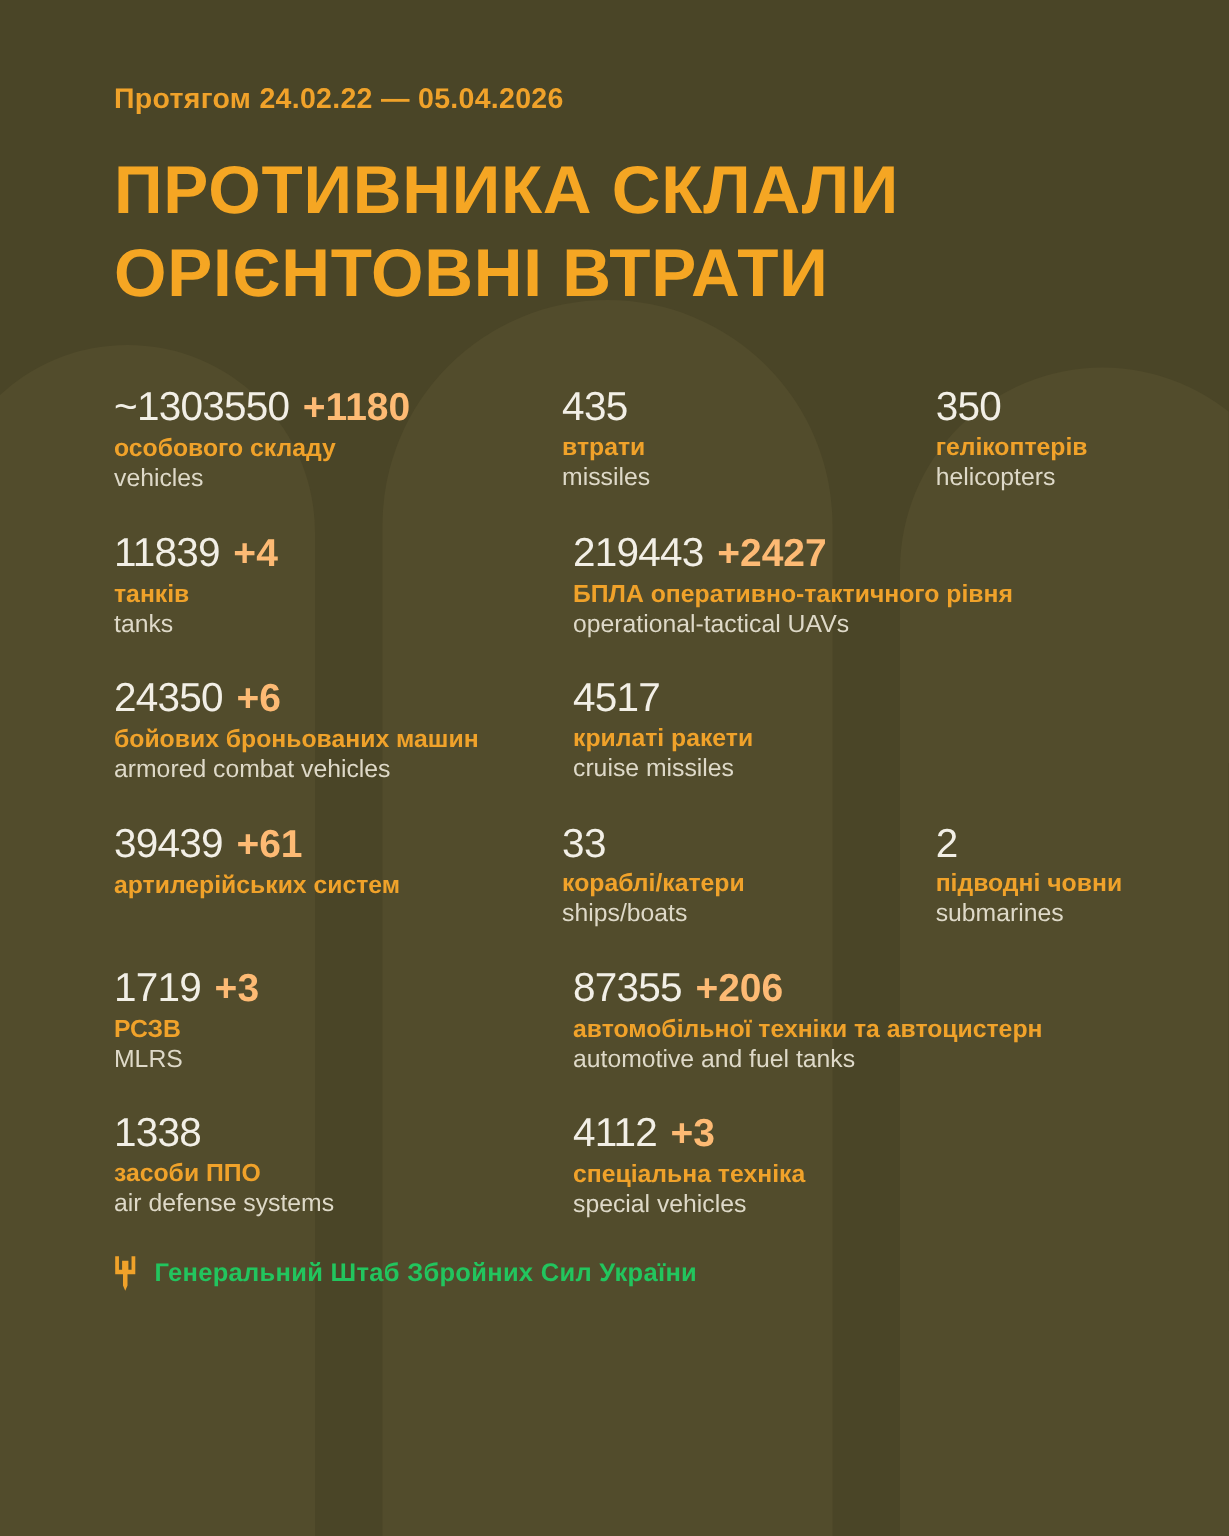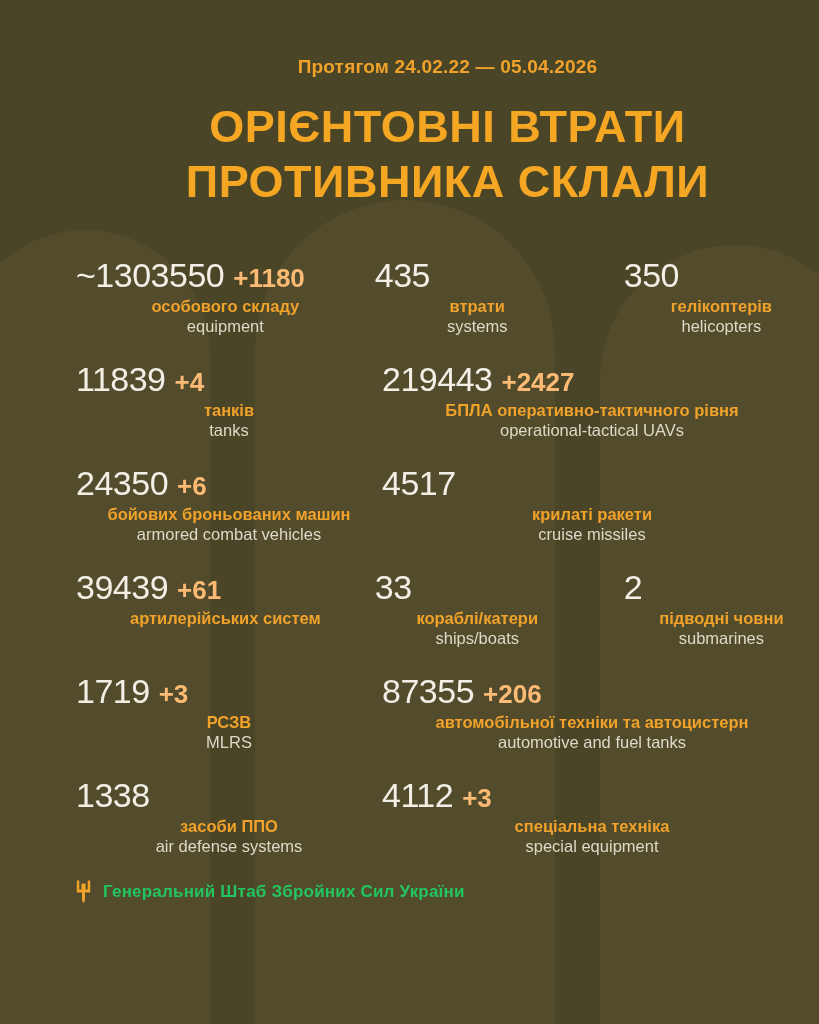--- a/index.html
+++ b/index.html
@@ -48,21 +48,20 @@
     top: 245px;
     border-radius: 135px 135px 0 0;
   }
 
   .page {
     position: relative;
     z-index: 2;
     padding: 56px 0 16px 76px;
     box-sizing: border-box;
     height: 100%;
-    text-align: center;
   }
 
   .date-line {
     color: #f0a22a;
     font-size: 19px;
     font-weight: bold;
     letter-spacing: 0.2px;
     margin-bottom: 22px;
   }
 
@@ -88,21 +87,21 @@
     box-sizing: border-box;
   }
   .num-line {
     display: flex;
     align-items: baseline;
     gap: 9px;
     white-space: nowrap;
   }
   .num {
     color: #f2efe6;
-    font-size: 34px;
+    font-size: 27px;
     font-weight: 400;
     line-height: 1.12;
     letter-spacing: -0.5px;
   }
   .delta {
     color: #fdba74;
     font-size: 26px;
     font-weight: bold;
   }
   .label-ua {
@@ -152,42 +151,42 @@
   <div class="bg-shape shape-a"></div>
   <div class="bg-shape shape-b"></div>
   <div class="bg-shape shape-c"></div>
 </div>
 
 <div class="page">
 
   <div class="date-line">Протягом 24.02.22 — 05.04.2026</div>
 
   <div class="headline">
+    <div>противника склали</div>
     <div>Орієнтовні втрати</div>
-    <div>противника склали</div>
   </div>
 
   <div class="stats">
 
     <div class="row">
       <div class="cell c1">
         <div class="num-line">
           <span class="num">~1303550</span>
           <span class="delta">+1180</span>
         </div>
         <div class="label-ua">особового складу</div>
-        <div class="label-en">equipment</div>
+        <div class="label-en">vehicles</div>
       </div>
       <div class="cell c2">
         <div class="num-line">
           <span class="num">435</span>
           <span class="delta"></span>
         </div>
         <div class="label-ua">втрати</div>
-        <div class="label-en">systems</div>
+        <div class="label-en">missiles</div>
       </div>
       <div class="cell c3">
         <div class="num-line">
           <span class="num">350</span>
           <span class="delta"></span>
         </div>
         <div class="label-ua">гелікоптерів</div>
         <div class="label-en">helicopters</div>
       </div>
     </div>
@@ -283,21 +282,21 @@
         </div>
         <div class="label-ua">засоби ППО</div>
         <div class="label-en">air defense systems</div>
       </div>
       <div class="cell c-wide">
         <div class="num-line">
           <span class="num">4112</span>
           <span class="delta">+3</span>
         </div>
         <div class="label-ua">спеціальна техніка</div>
-        <div class="label-en">special equipment</div>
+        <div class="label-en">special vehicles</div>
       </div>
     </div>
 
   </div>
 
   <div class="footer">
     <span class="trident">
       <svg width="15" height="24" viewBox="0 0 15 24" xmlns="http://www.w3.org/2000/svg">
         <path d="M0.8 0.5 L3.3 0.5 L3.3 9.5 L5.4 9.5 L5.4 3.5 L7.5 3.5 L9.6 3.5 L9.6 9.5 L11.7 9.5 L11.7 0.5 L14.2 0.5 L14.2 12.5 L9.0 12.5 L9.0 20.0 L7.5 23.5 L6.0 20.0 L6.0 12.5 L0.8 12.5 Z" fill="#f0a22a"></path>
       </svg>

